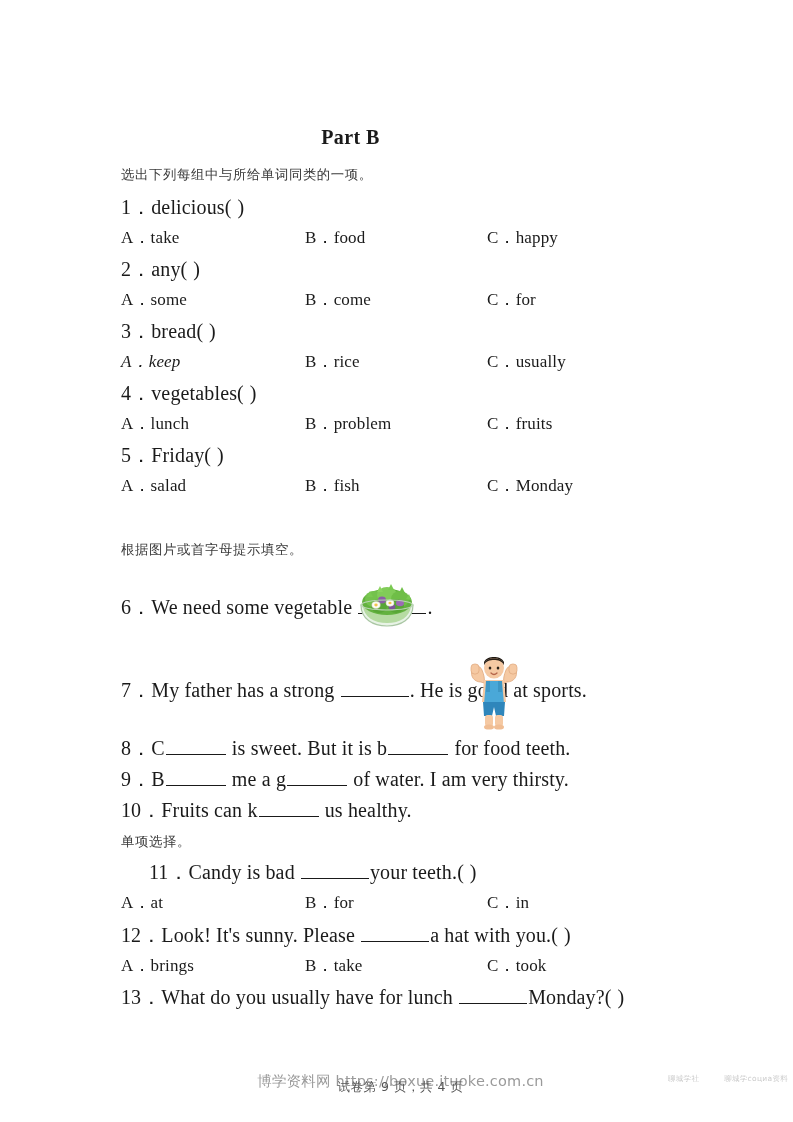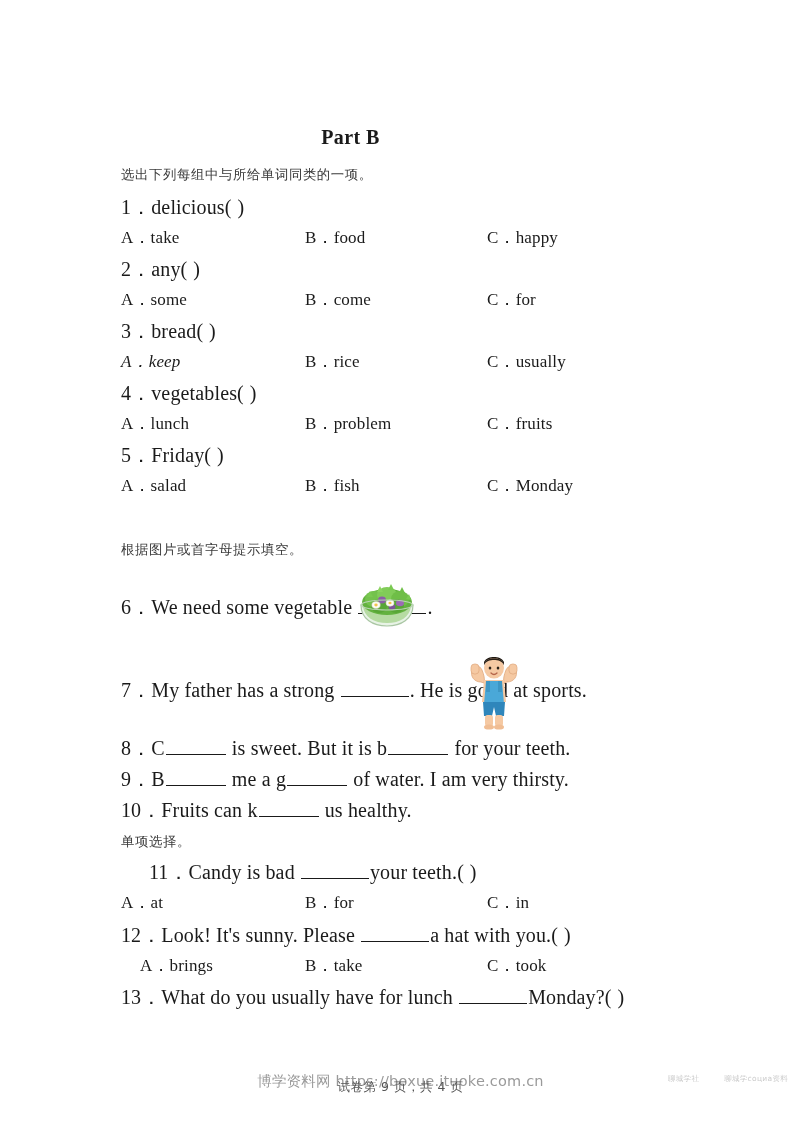--- a/index.html
+++ b/index.html
@@ -246,21 +246,21 @@
       <rect x="27" y="63" width="8" height="11" rx="2.5" fill="#f5c9a3"></rect>
 
       <ellipse cx="21" cy="75" rx="5" ry="2.6" fill="#f0bd93"></ellipse>
       <ellipse cx="31" cy="75" rx="5" ry="2.6" fill="#f0bd93"></ellipse>
     </svg>
   </div>
 
   <div class="line stem" style="top:739px;">
     <span class="qnum">8．</span><span>C</span><span class="blank bl-md"></span>
     <span>is sweet. But it is b</span><span class="blank bl-md"></span>
-    <span>for your teeth.</span>
+    <span>for food teeth.</span>
   </div>
 
   <div class="line stem" style="top:770px;">
     <span class="qnum">9．</span><span>B</span><span class="blank bl-md"></span>
     <span>me a g</span><span class="blank bl-md"></span>
     <span>of water. I am very thirsty.</span>
   </div>
 
   <div class="line stem" style="top:801px;">
     <span class="qnum">10．</span><span>Fruits can k</span><span class="blank bl-md"></span>
@@ -274,21 +274,21 @@
     <span class="blank bl-lg"></span><span>your teeth.</span><span class="paren">(    )</span>
   </div>
   <div class="opt col-a" style="top:894px;">A．at</div>
   <div class="opt col-b" style="top:894px;">B．for</div>
   <div class="opt col-c" style="top:894px;">C．in</div>
 
   <div class="line stem" style="top:926px;">
     <span class="qnum">12．</span><span>Look! It's sunny. Please</span>
     <span class="blank bl-lg"></span><span>a hat with you.</span><span class="paren">(    )</span>
   </div>
-  <div class="opt col-a" style="top:957px;margin-left:19px;">A．brings</div>
+  <div class="opt col-a" style="top:957px;">A．brings</div>
   <div class="opt col-b" style="top:957px;">B．take</div>
   <div class="opt col-c" style="top:957px;">C．took</div>
 
   <div class="line stem" style="top:988px;">
     <span class="qnum">13．</span><span>What do you usually have for lunch</span>
     <span class="blank bl-lg"></span><span>Monday?</span><span class="paren">(    )</span>
   </div>
 
   <div class="footer-wrap">
     <div class="watermark-url">博学资料网 https://boxue.ituoke.com.cn</div>

